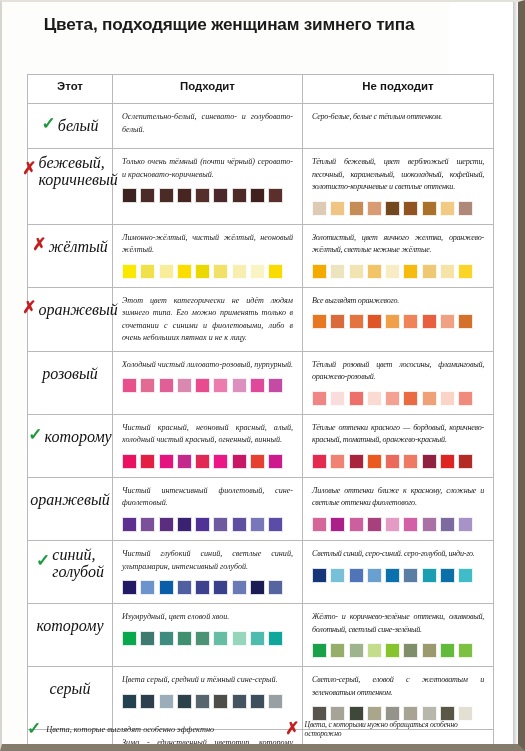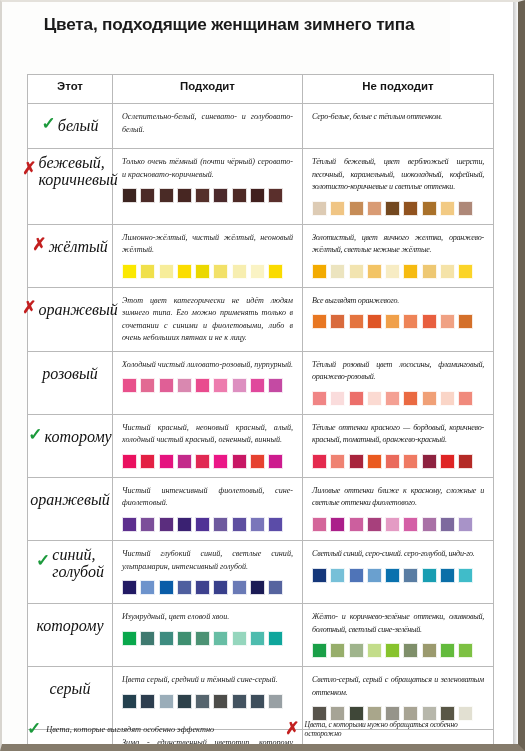--- a/index.html
+++ b/index.html
@@ -539,21 +539,21 @@
                   <span class="sw" title="#9aadb9" style="background: rgb(154, 173, 185);"></span>
                   <span class="sw" title="#2d414a" style="background: rgb(45, 65, 74);"></span>
                   <span class="sw" title="#56656e" style="background: rgb(86, 101, 110);"></span>
                   <span class="sw" title="#4d4d4a" style="background: rgb(77, 77, 74);"></span>
                   <span class="sw" title="#445461" style="background: rgb(68, 84, 97);"></span>
                   <span class="sw" title="#3e4e5c" style="background: rgb(62, 78, 92);"></span>
                   <span class="sw" title="#98a0a4" style="background: rgb(152, 160, 164);"></span>
                 </div>
               </td>
               <td class="desc-cell">
-                <p class="desc-text tight">Светло-серый, серый с обращаться и зеленоватым оттенком.</p>
+                <p class="desc-text tight">Светло-серый, еловой с желтоватым и зеленоватым оттенком.</p>
                 <div class="swatches">
                   <span class="sw" title="#58544c" style="background: rgb(88, 84, 76);"></span>
                   <span class="sw" title="#a6a496" style="background: rgb(166, 164, 150);"></span>
                   <span class="sw" title="#3f4738" style="background: rgb(63, 71, 56);"></span>
                   <span class="sw" title="#a9a68b" style="background: rgb(169, 166, 139);"></span>
                   <span class="sw" title="#96948a" style="background: rgb(150, 148, 138);"></span>
                   <span class="sw" title="#a8a494" style="background: rgb(168, 164, 148);"></span>
                   <span class="sw" title="#b7b7ab" style="background: rgb(183, 183, 171);"></span>
                   <span class="sw" title="#595746" style="background: rgb(89, 87, 70);"></span>
                   <span class="sw" title="#e2e0d2" style="background: rgb(226, 224, 210);"></span>

